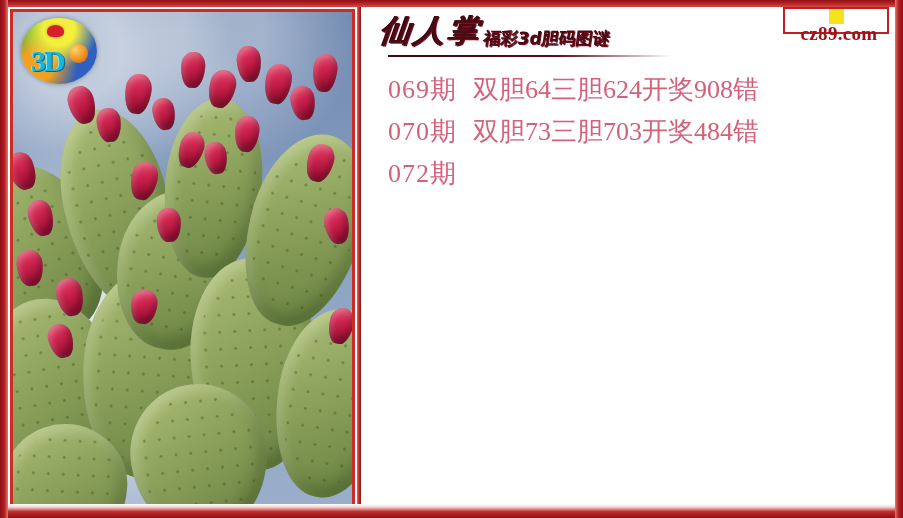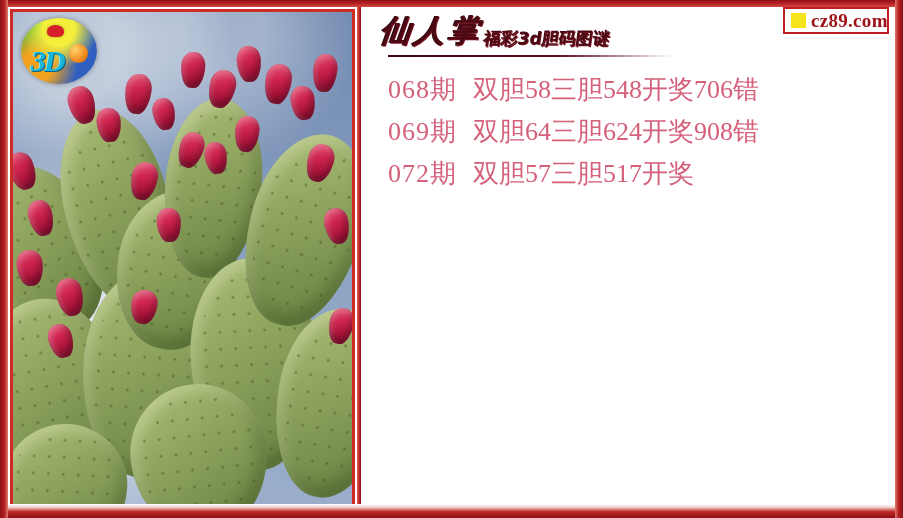--- a/index.html
+++ b/index.html
@@ -95,21 +95,21 @@
       radial-gradient(circle at 22% 72%, #f2a11f 0 20%, rgba(242,161,31,0) 52%),
       radial-gradient(circle at 74% 58%, #2f5fc0 0 34%, rgba(47,95,192,0) 70%),
       radial-gradient(circle at 30% 34%, #39b44a 0 26%, rgba(57,180,74,0) 62%),
       radial-gradient(circle at 62% 30%, #e33b2e 0 14%, rgba(227,59,46,0) 42%),
       linear-gradient(145deg, #f7e92b 0%, #40b04a 30%, #2563bd 62%, #1d3f86 100%);
     box-shadow: 0 0 5px rgba(0,0,0,.35);
   }
   .emblem-3d {
     position: absolute; left: 10px; bottom: 8px;
     font-family: "Liberation Serif", serif;
-    font-size: 30px; font-weight: bold; font-style: italic;
+    font-size: 30px; font-weight: bold; 
     color: #19b6d8;
     text-shadow: 1px 1px 0 #0b5f8c, -1px 0 0 #7ce8ff;
     letter-spacing: -2px;
     line-height: 1;
   }
   .emblem-ball {
     position: absolute; right: 9px; top: 26px;
     width: 19px; height: 19px; border-radius: 50%;
     background: radial-gradient(circle at 32% 30%, #ffd36b, #f08a1e 60%, #c25c08);
   }
@@ -175,20 +175,21 @@
 
   .site-badge {
     position: absolute;
     right: 6px; top: 0px;
     width: 106px; height: 27px;
     border: 2px solid #c02024;
     background: #ffffff;
     display: flex; align-items: center;
     padding-left: 6px;
     z-index: 25;
+    flex-direction: column;
   }
   .badge-square {
     width: 15px; height: 15px;
     background: #f5e31c;
     margin-right: 5px;
     flex: 0 0 auto;
   }
   .badge-text {
     font-family: "Liberation Serif", serif;
     font-size: 19px;
@@ -329,27 +330,26 @@
       <div class="badge-text">cz89.com</div>
     </div>
 
     <div class="title-wrap">
       <span class="title-main">仙人掌</span><span class="title-sub">福彩3d胆码图谜</span>
       <div class="title-underline"></div>
     </div>
 
     <div class="rows">
       <div class="row">
-        <span class="row-period">068期</span>
-        <span class="row-body">双胆58三胆548开奖706错</span>
-      </div>
-      <div class="row">
         <span class="row-period">069期</span>
         <span class="row-body">双胆64三胆624开奖908错</span>
       </div>
       <div class="row">
+        <span class="row-period">070期</span>
+        <span class="row-body">双胆73三胆703开奖484错</span>
+      </div>
+      <div class="row">
         <span class="row-period">072期</span>
-        <span class="row-body">双胆57三胆517开奖</span>
       </div>
     </div>
 
   </div>
 </div>
 
 </body></html>

